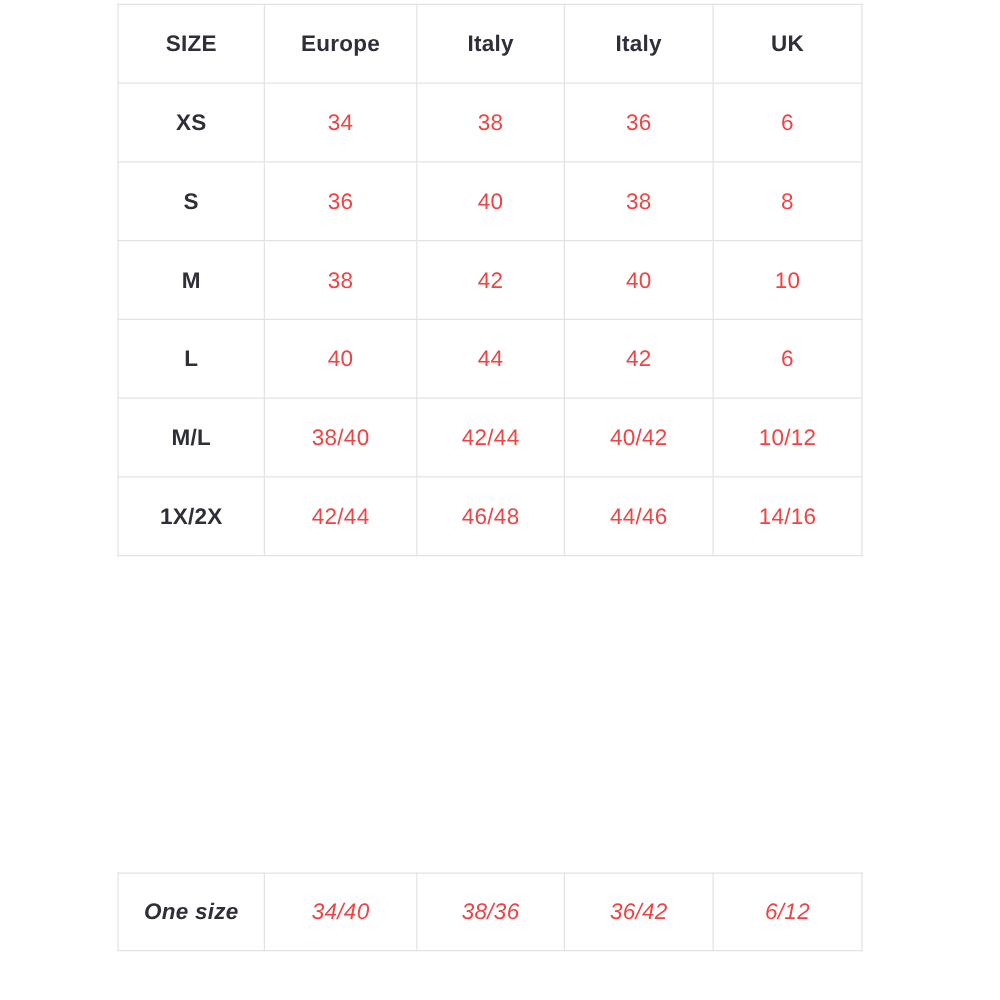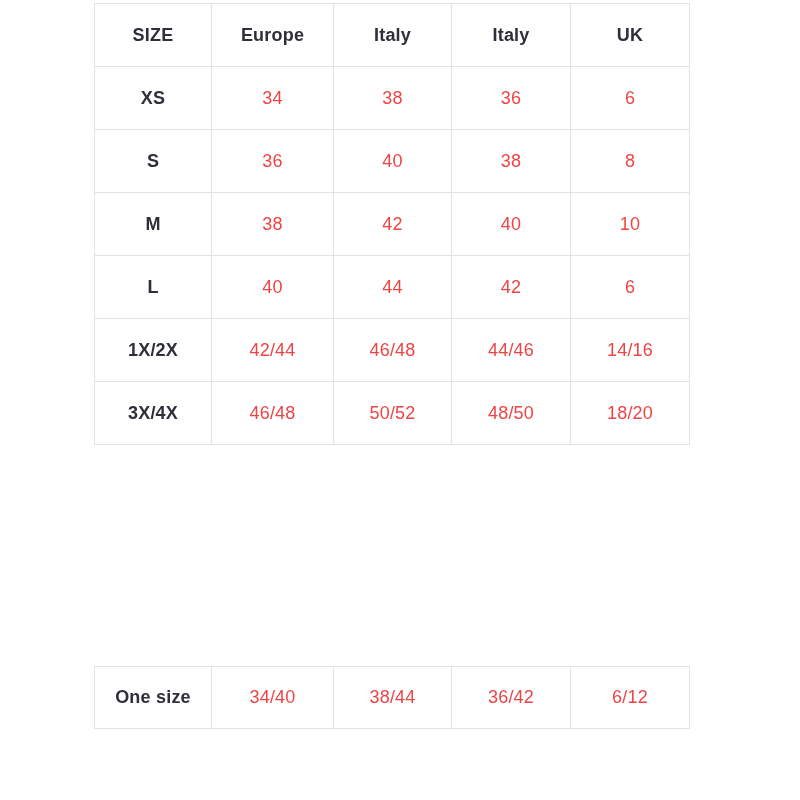--- a/index.html
+++ b/index.html
@@ -19,21 +19,21 @@
   }
   table.size-table {
     border-collapse: collapse;
     table-layout: fixed;
     width: 595px;
     position: absolute;
     left: 94px;
     background: #ffffff;
   }
   #main-table { top: 3px; }
-  #special-table { top: 666px; }
+  #special-table { top: 698px; font-style: italic; }
   table.size-table td {
     border: 1px solid #e3e3e3;
     text-align: center;
     vertical-align: middle;
     font-size: 18px;
     letter-spacing: 0.2px;
     padding: 0;
     background: #ffffff;
   }
   #main-table tr { height: 63px; }
@@ -91,48 +91,48 @@
       <td class="val">10</td>
     </tr>
     <tr>
       <td class="rowlabel">L</td>
       <td class="val">40</td>
       <td class="val">44</td>
       <td class="val">42</td>
       <td class="val">6</td>
     </tr>
     <tr>
+      <td class="rowlabel">M/L</td>
+      <td class="val">38/40</td>
+      <td class="val">42/44</td>
+      <td class="val">40/42</td>
+      <td class="val">10/12</td>
+    </tr>
+    <tr>
       <td class="rowlabel">1X/2X</td>
       <td class="val">42/44</td>
       <td class="val">46/48</td>
       <td class="val">44/46</td>
       <td class="val">14/16</td>
-    </tr>
-    <tr>
-      <td class="rowlabel">3X/4X</td>
-      <td class="val">46/48</td>
-      <td class="val">50/52</td>
-      <td class="val">48/50</td>
-      <td class="val">18/20</td>
     </tr>
   </tbody>
     </table>
 
   <table class="size-table" id="special-table">
     <colgroup>
       <col style="width:117px">
         <col style="width:122px">
         <col style="width:118px">
         <col style="width:119px">
         <col style="width:119px">
     </colgroup>
     <tbody>
         <tr>
       <td class="rowlabel">One size</td>
       <td class="val">34/40</td>
-      <td class="val">38/44</td>
+      <td class="val">38/36</td>
       <td class="val">36/42</td>
       <td class="val">6/12</td>
     </tr>
   </tbody>
     </table>
 
 </div>
 
 </body></html>

